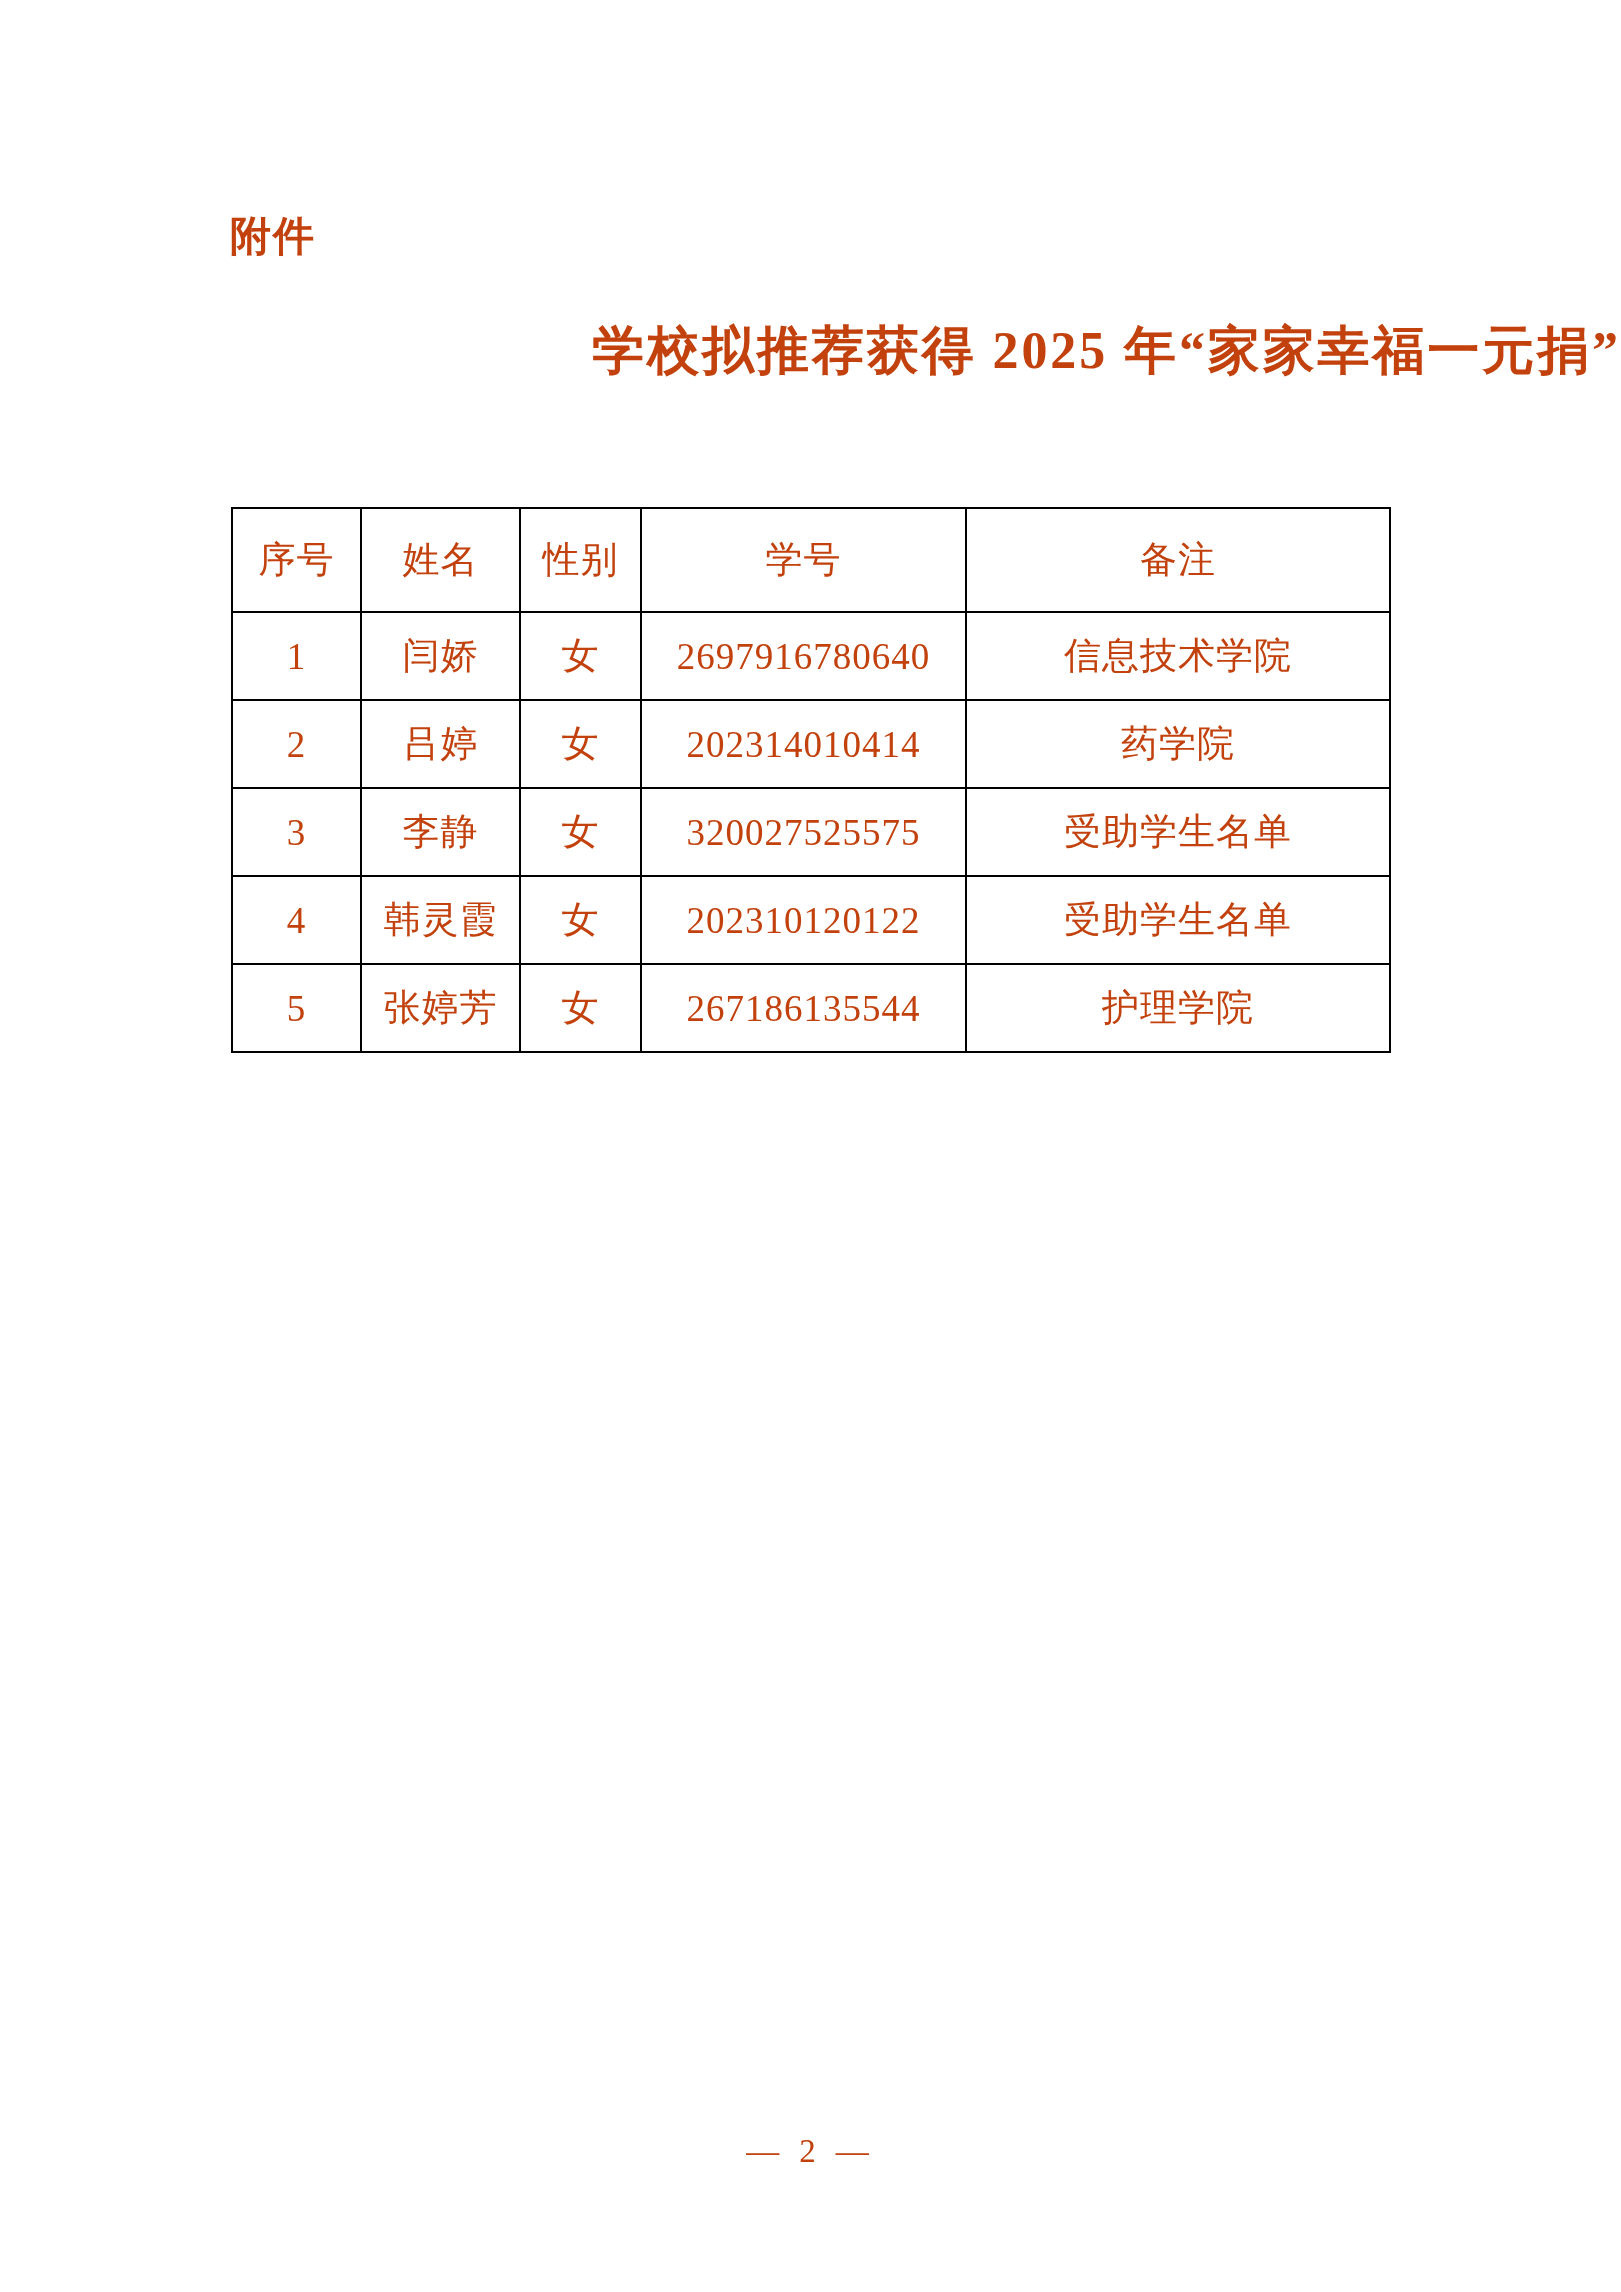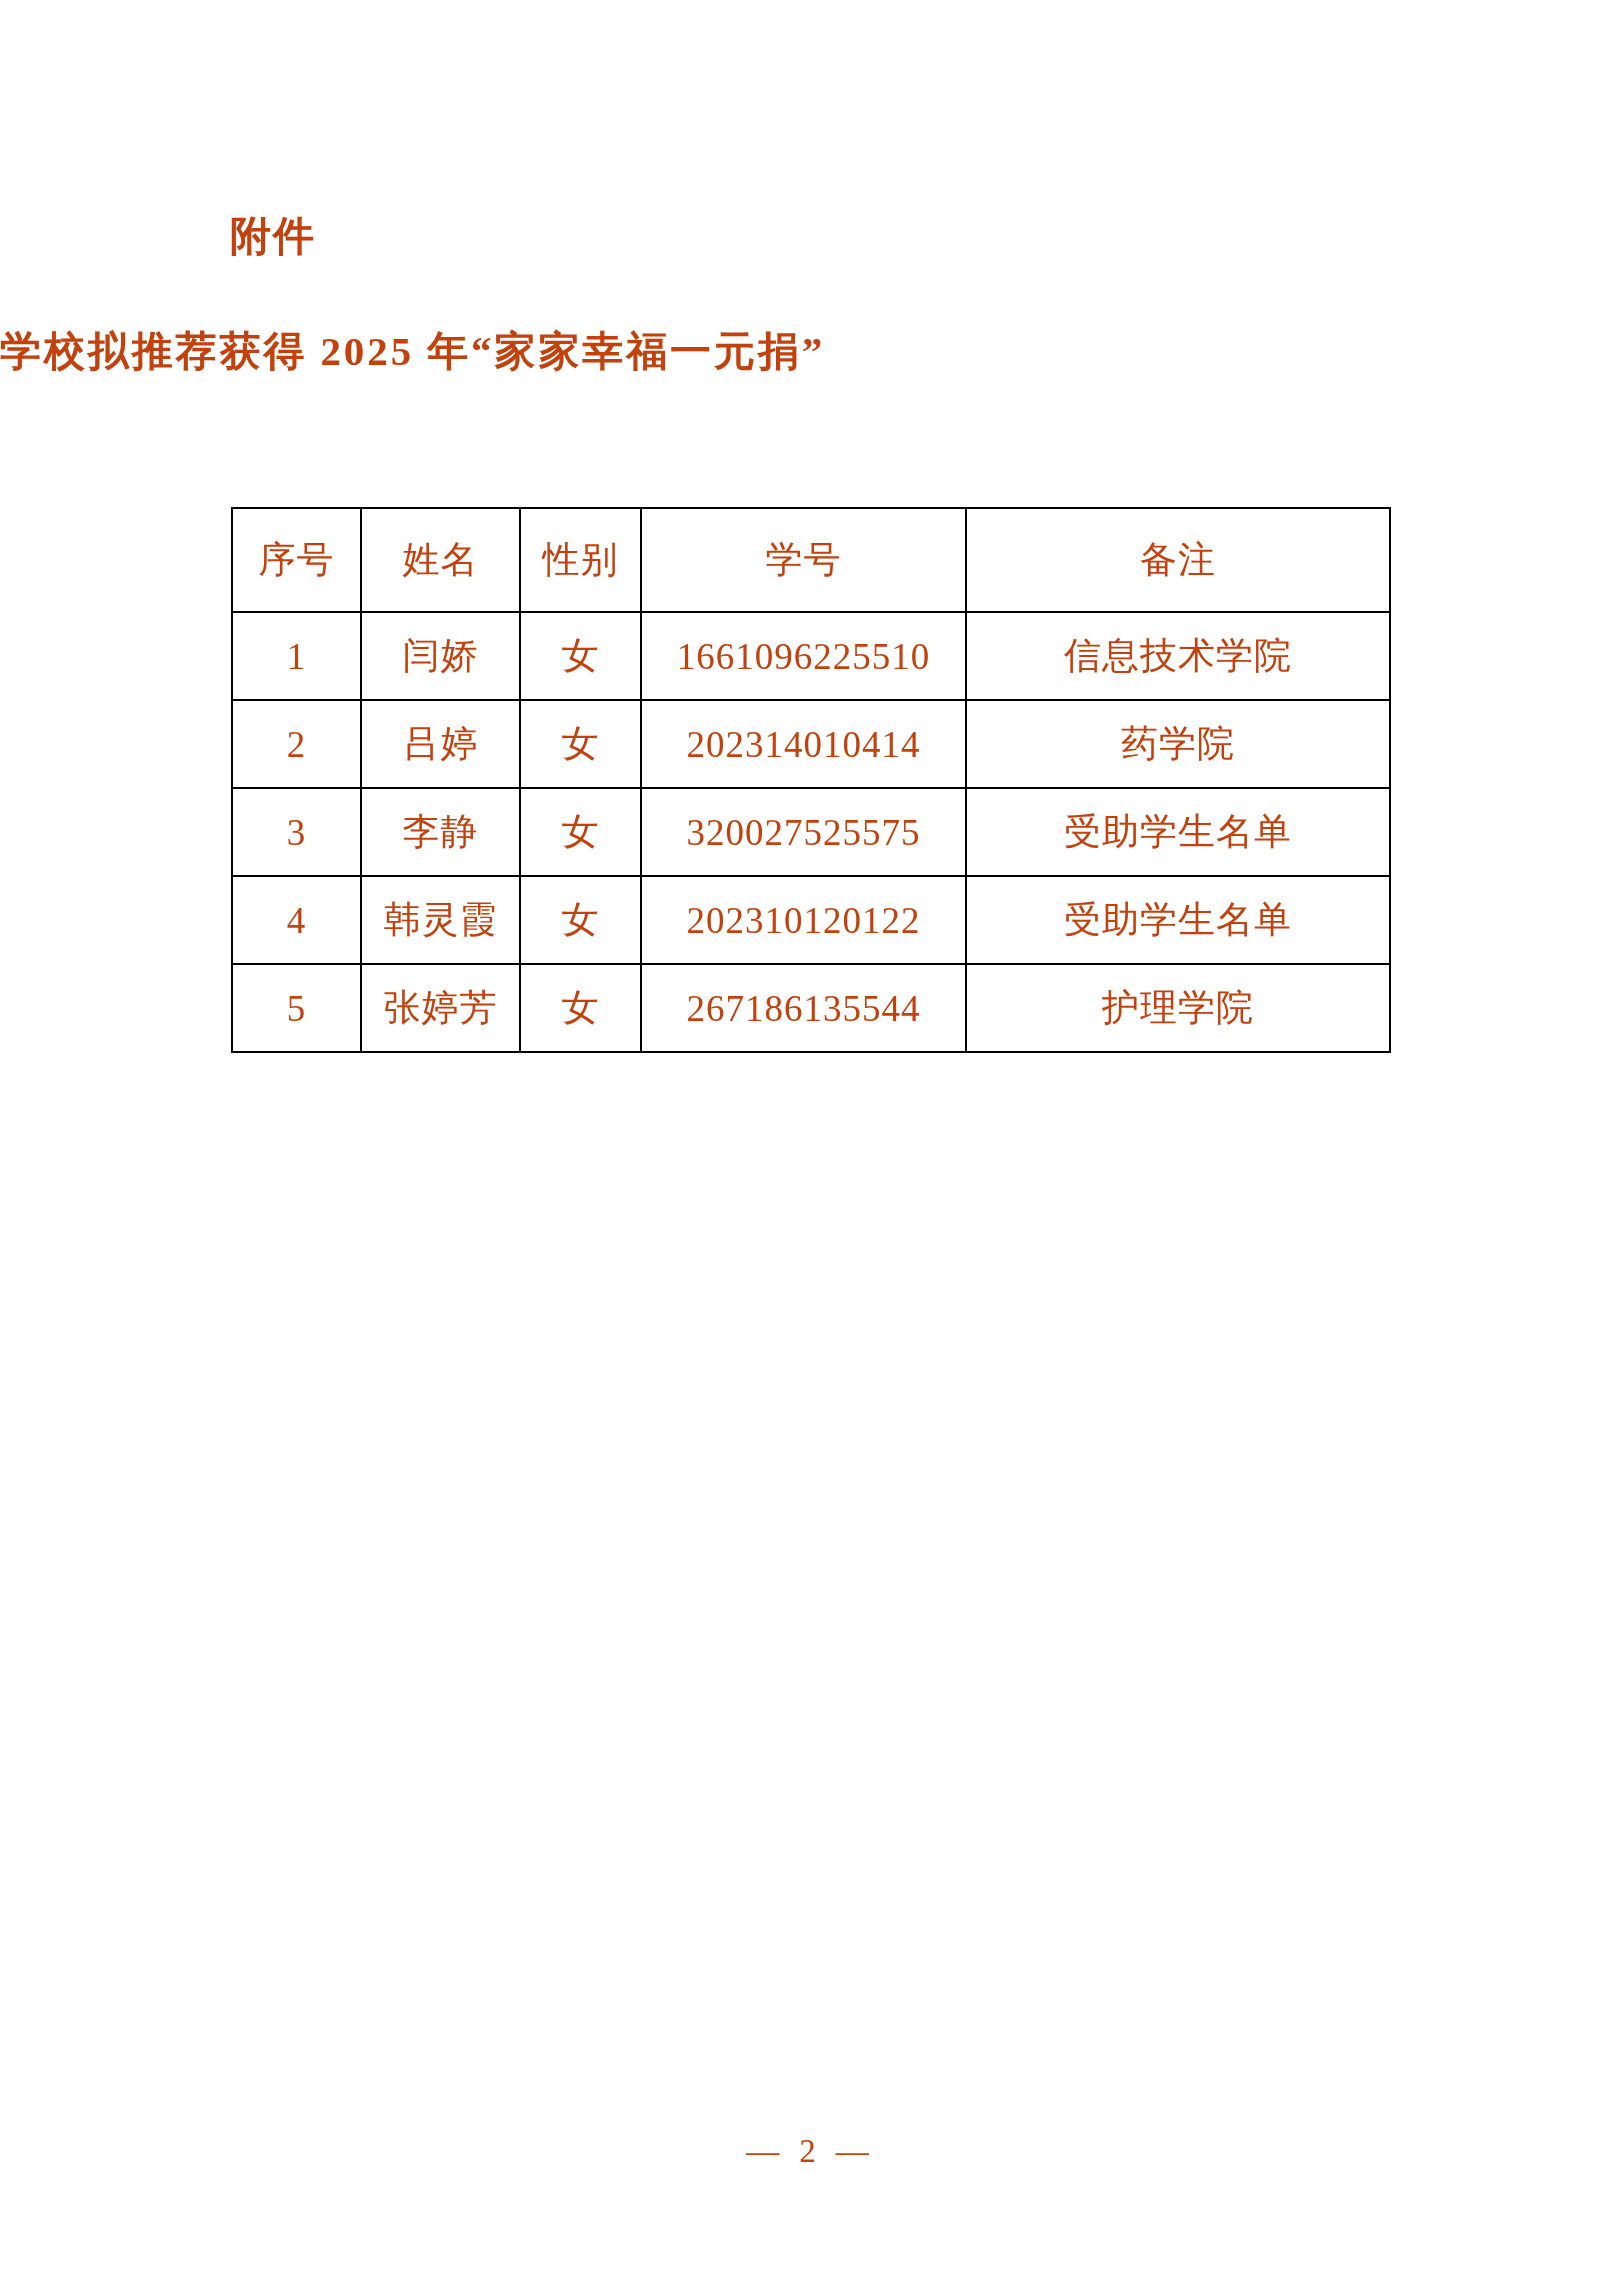--- a/index.html
+++ b/index.html
@@ -18,23 +18,23 @@
     font-family:"Liberation Sans","DejaVu Sans",sans-serif;
     font-weight:600;
     font-size:41px;
     line-height:1.1;
     letter-spacing:2px;
   }
   .doc-title{
     position:absolute;
     left:0;top:300px;
     width:100%;
-    text-align:left;
+    text-align:right;
     font-weight:bold;
-    font-size:41px;
+    font-size:52px;
     line-height:102px;
     letter-spacing:2.9px;
   }
   .student-table{
     position:absolute;
     left:231px;top:507px;
     border-collapse:collapse;
     table-layout:fixed;
     border:2.9px solid #000;
     font-size:37px;
@@ -85,21 +85,21 @@
         <th>性别</th>
         <th>学号</th>
         <th>备注</th>
       </tr>
     </thead>
     <tbody>
       <tr>
         <td>1</td>
         <td>闫娇</td>
         <td>女</td>
-        <td>1661096225510</td>
+        <td>2697916780640</td>
         <td>信息技术学院</td>
       </tr>
       <tr>
         <td>2</td>
         <td>吕婷</td>
         <td>女</td>
         <td>202314010414</td>
         <td>药学院</td>
       </tr>
       <tr>

